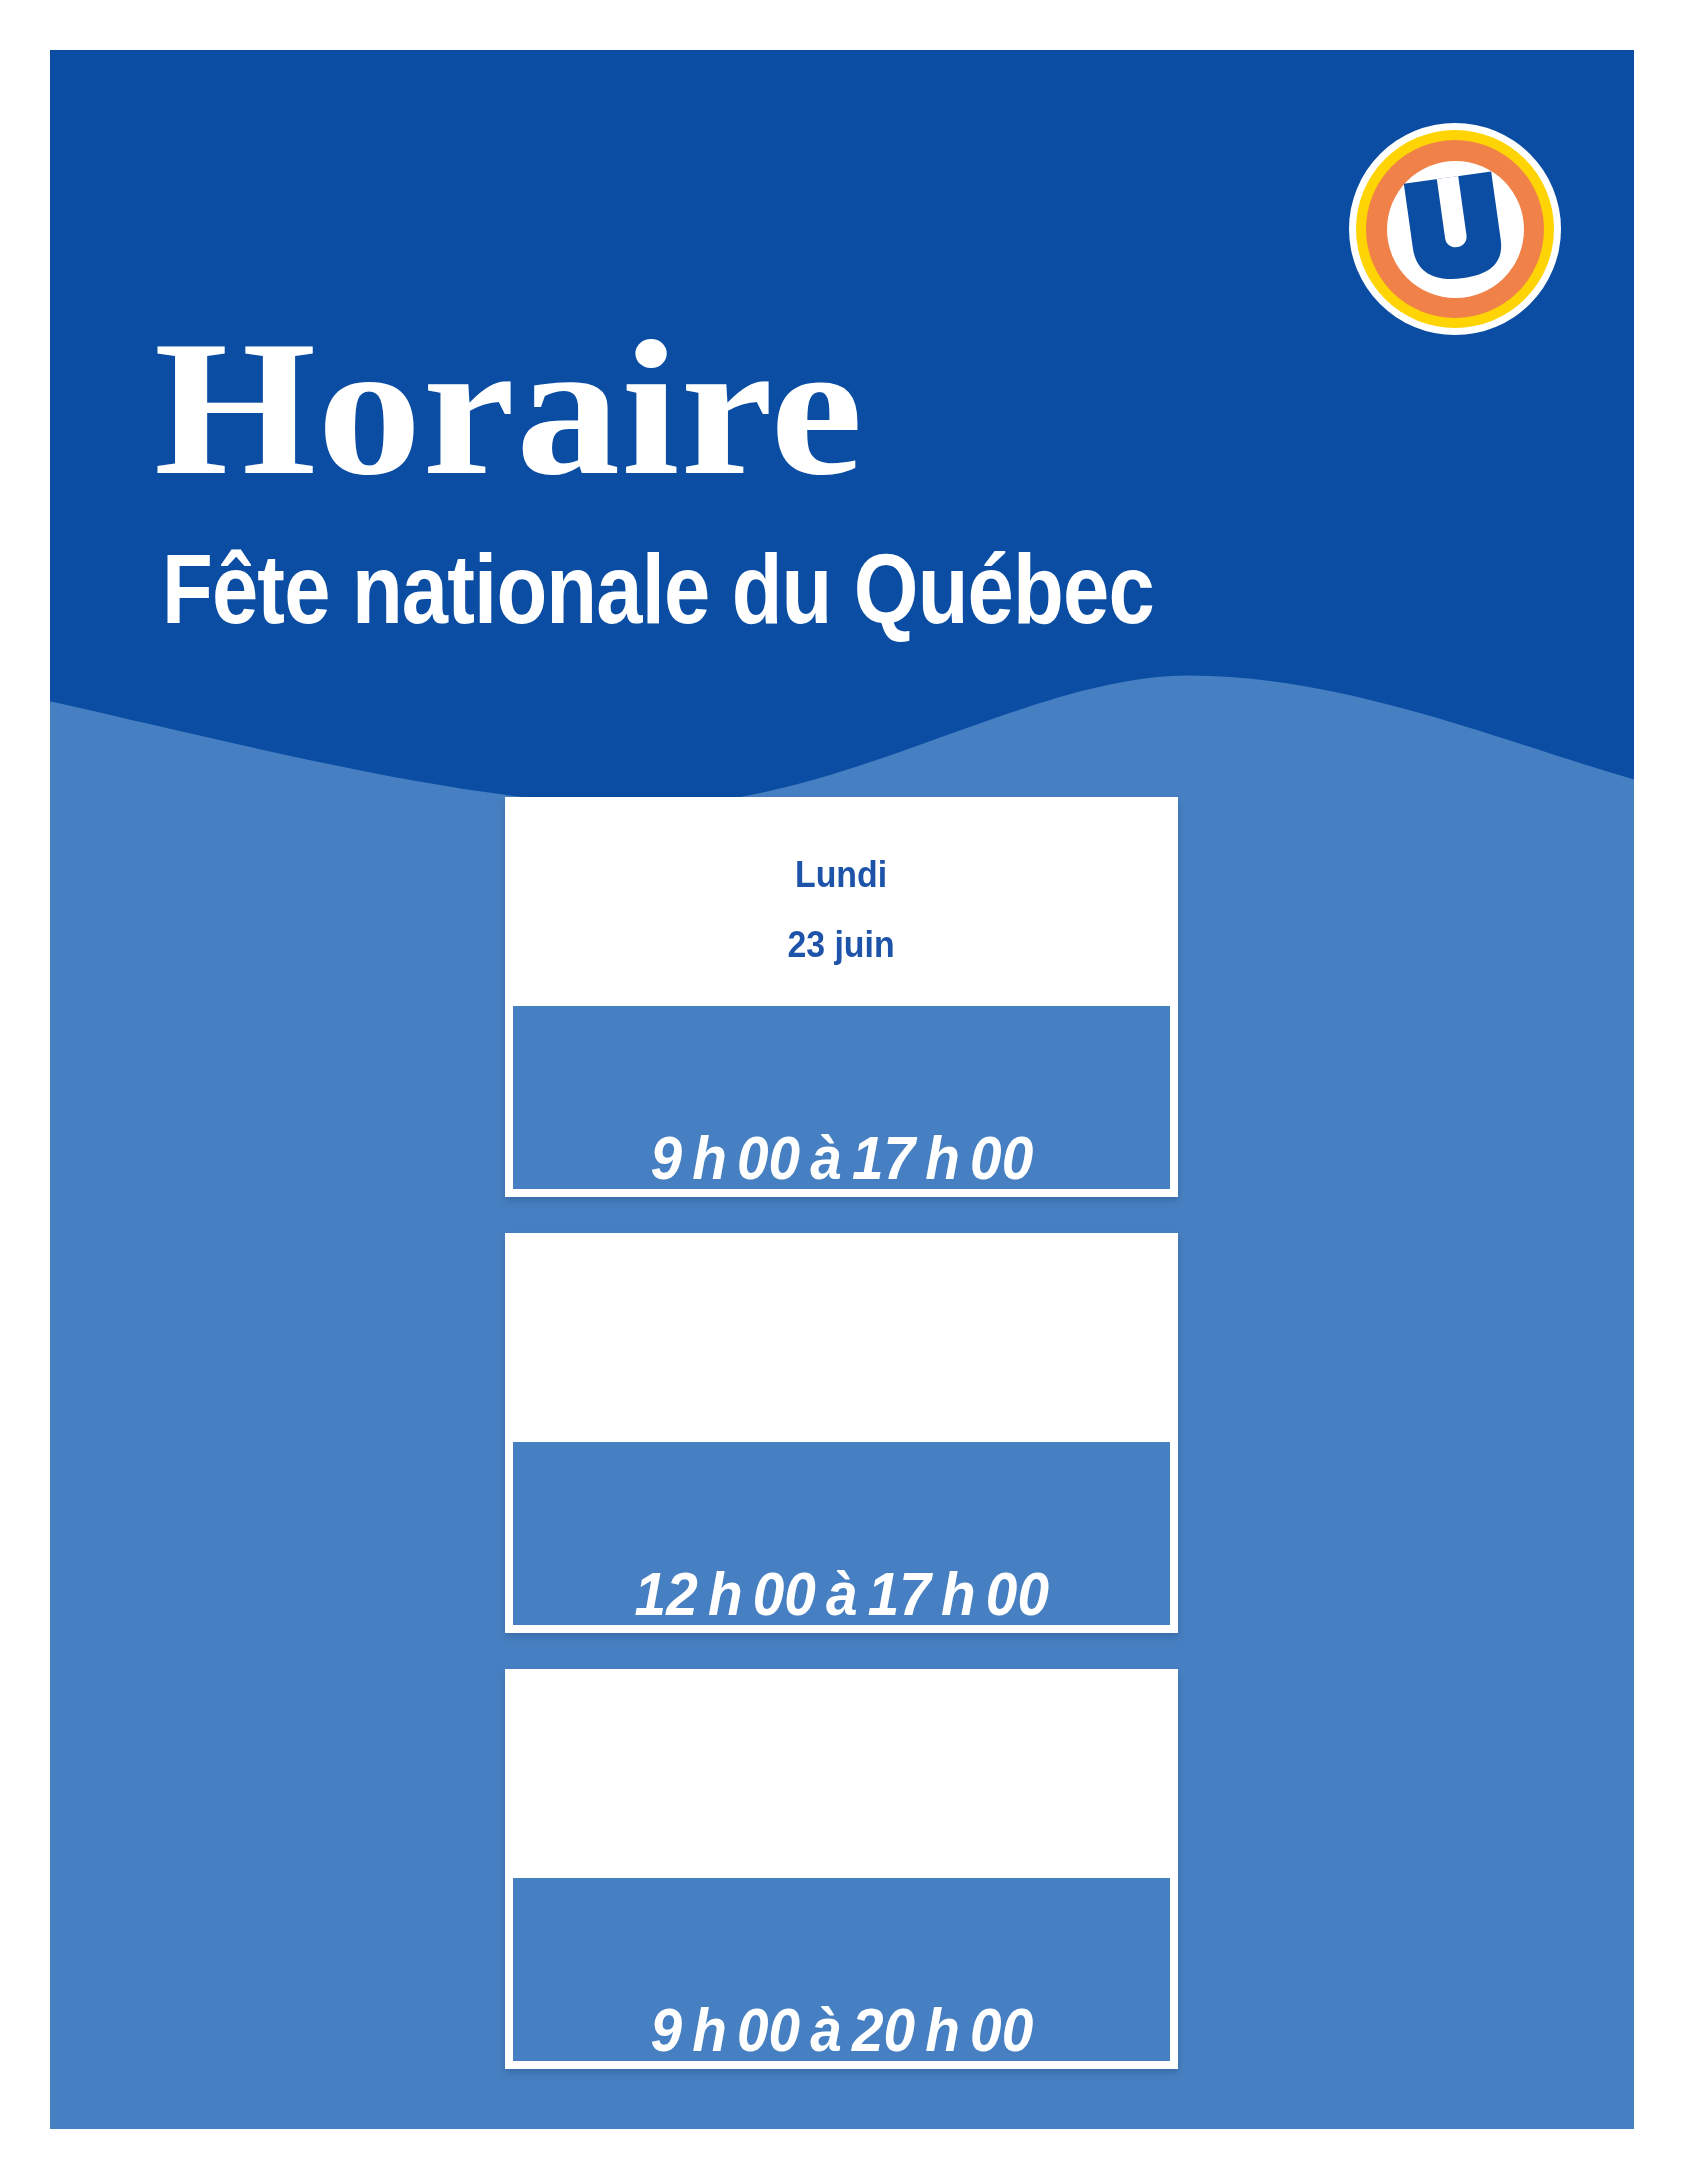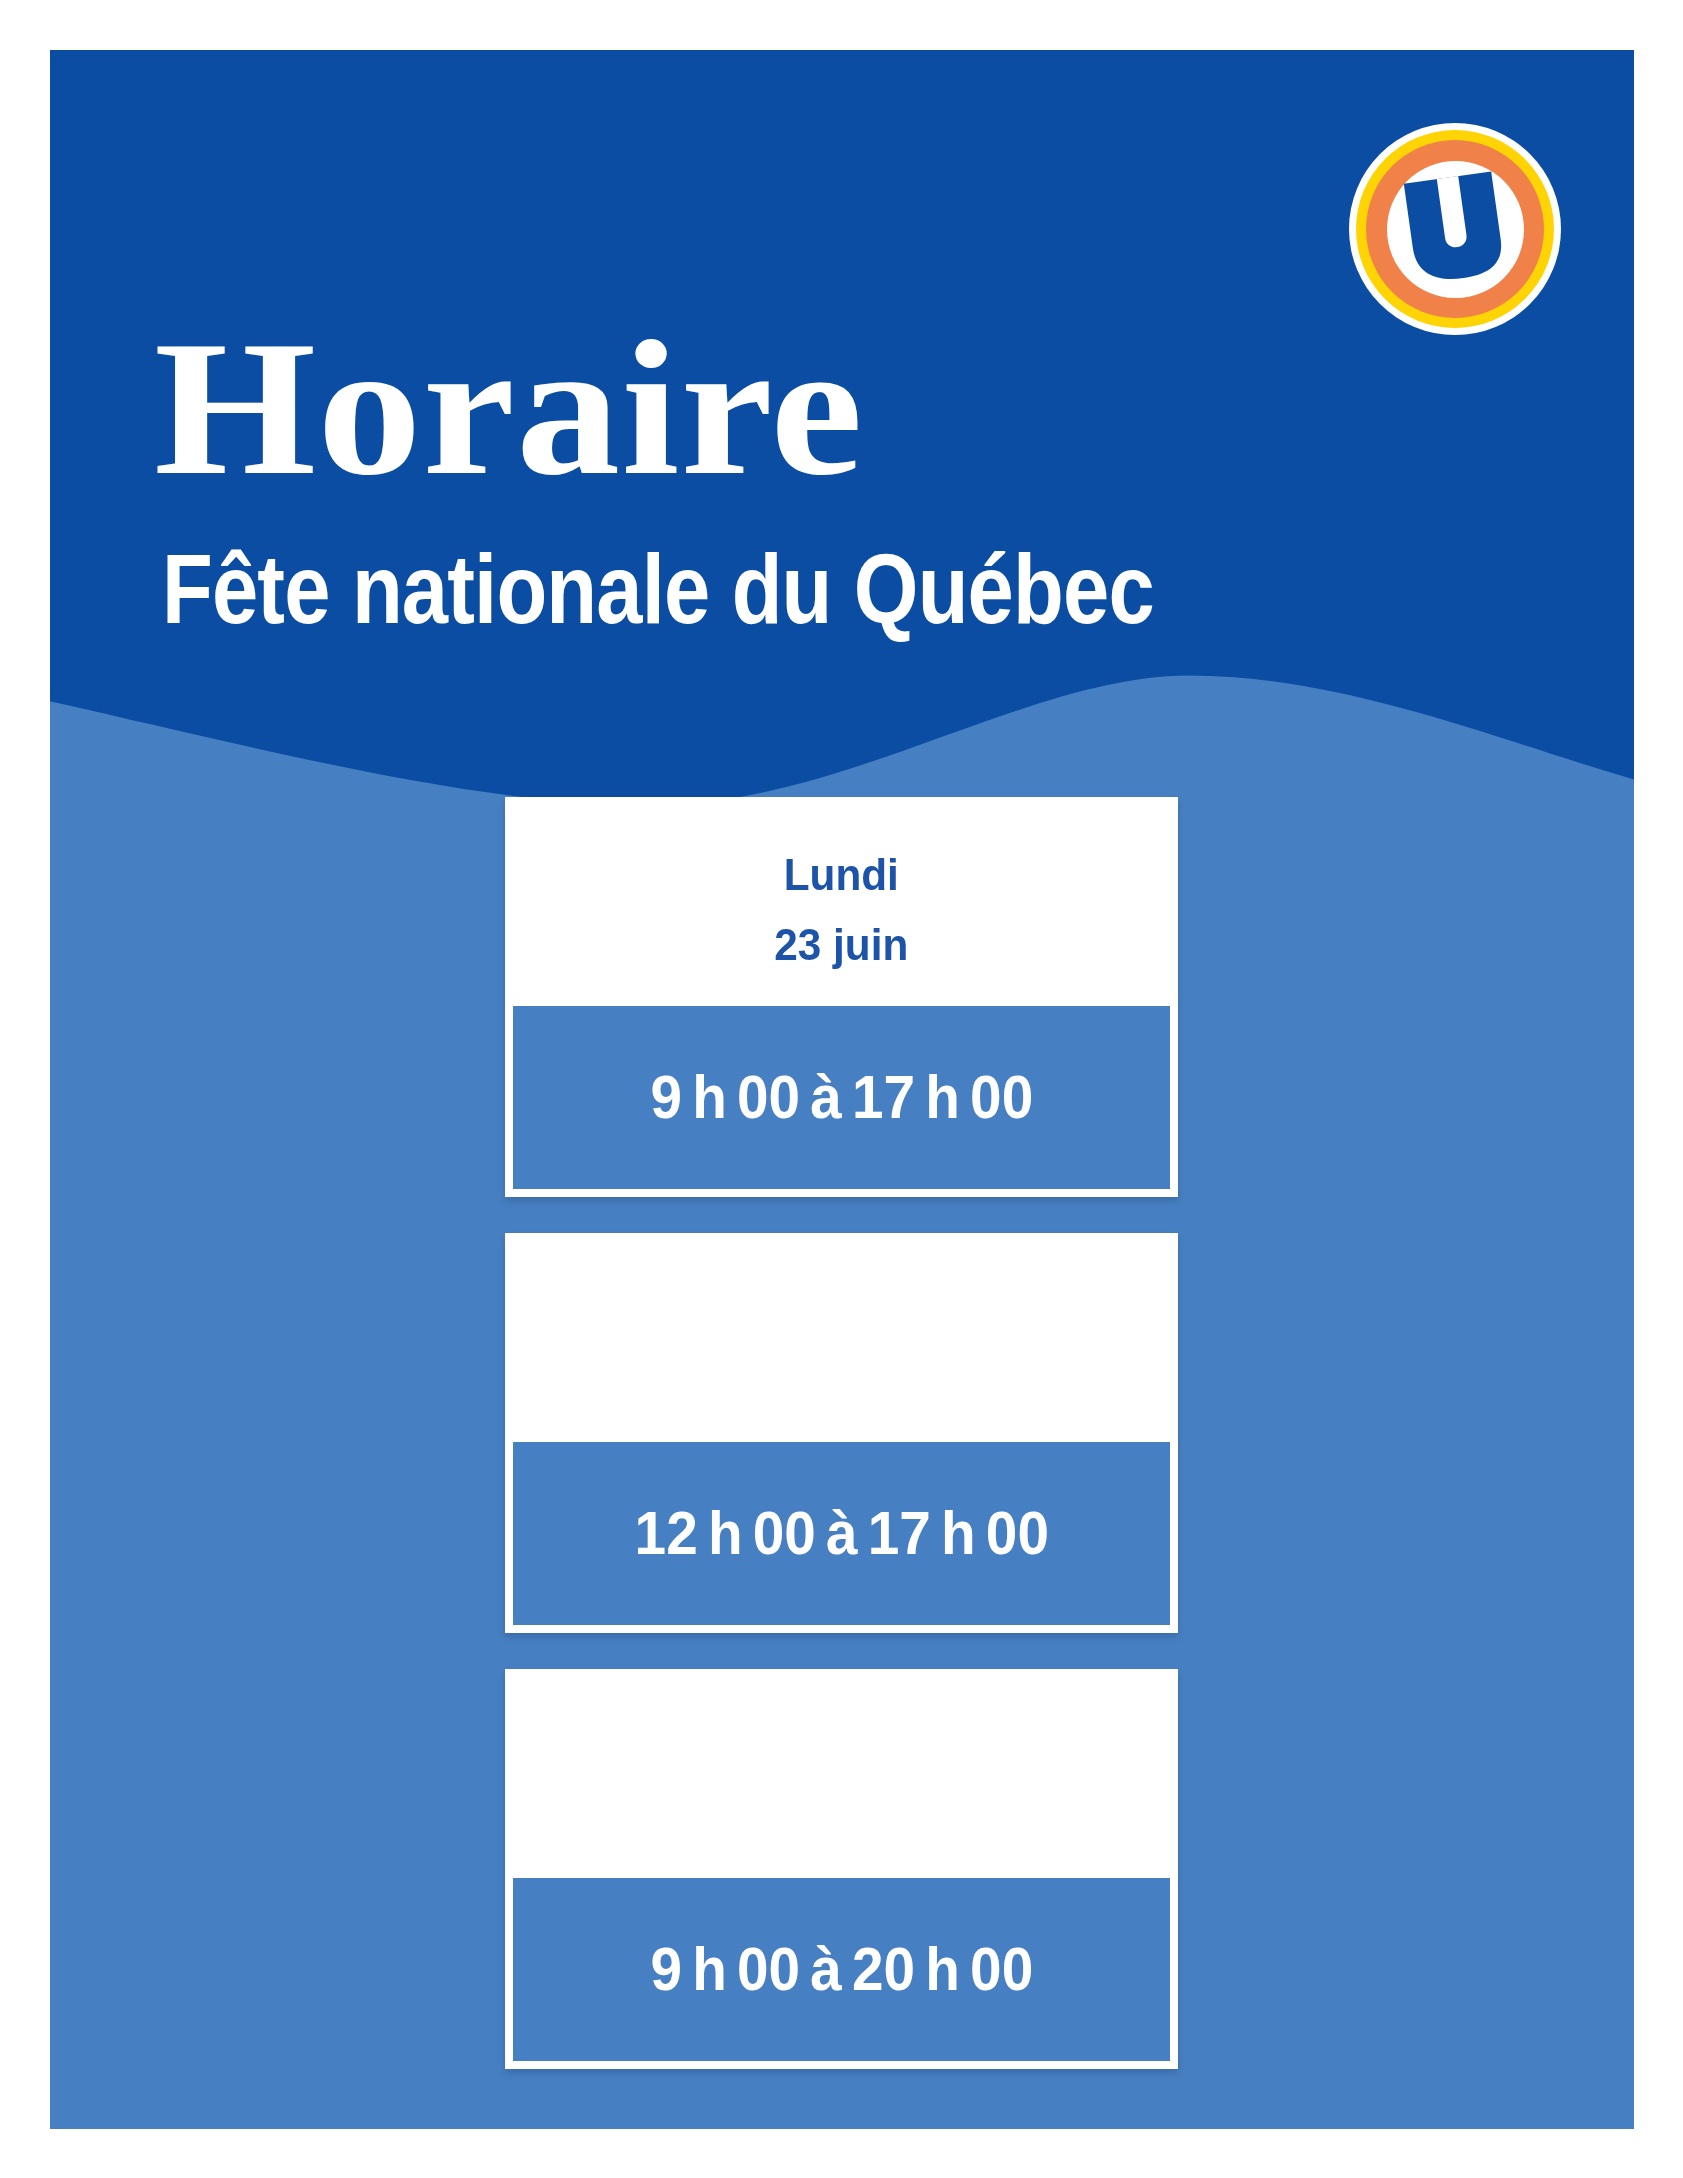--- a/index.html
+++ b/index.html
@@ -46,27 +46,27 @@
   .card{
     position:absolute;left:455px;width:673px;height:400px;
     background:var(--card-white);
     box-shadow:0 4px 7px rgba(10,35,80,0.22);
   }
   .card.c0{top:747px;} .card.c1{top:1183px;} .card.c2{top:1619px;}
   .day-area{
     position:absolute;left:0;top:0;right:0;height:209px;
     display:flex;flex-direction:column;align-items:center;justify-content:center;
     padding-top:16px;color:var(--day-blue);font-weight:700;
-    font-size:45px;line-height:70px;text-align:center;
+    font-size:36px;line-height:70px;text-align:center;
   }
   .day-area .squeeze{transform:scaleX(0.94);transform-origin:center;}
   .hours-box{
     position:absolute;left:8px;right:8px;top:209px;bottom:8px;
     background:var(--body-blue);
-    display:flex;align-items:center;justify-content:center;
+    display:flex;align-items:flex-end;justify-content:center;font-style:italic;
   }
   .hours-box span{
     color:#FFFFFF;font-weight:700;font-size:61px;line-height:61px;
     white-space:nowrap;word-spacing:-6px;
     transform:scaleX(0.93);transform-origin:center;
   }
 </style>
 </head>
 <body>
 

